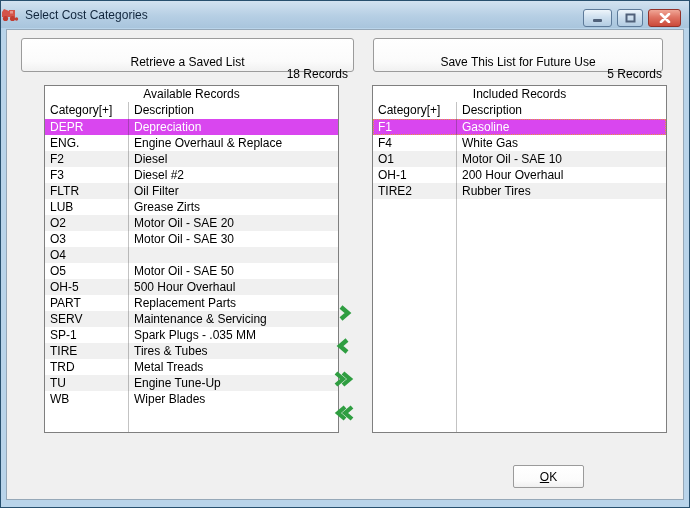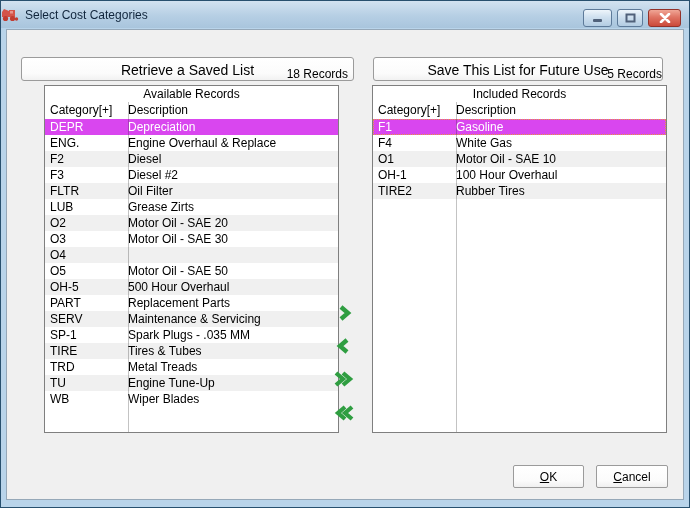--- a/index.html
+++ b/index.html
@@ -27,42 +27,42 @@
   .wbtn.close{
     width:33px;border-color:#93322a;
     background:linear-gradient(180deg,#f0a родов696 0%,#df7363 45%,#cb4a3a 100%);
     background:linear-gradient(180deg,#f0a696 0%,#df7363 45%,#cb4a3a 100%);
   }
   .client{
     position:absolute;left:5px;right:5px;top:28px;bottom:7px;
     background:#f0f0f0;border:1px solid #96a8b8;
   }
   .bigbtn{
-    position:absolute;top:27px;height:24px;
+    position:absolute;top:8px;height:24px;
     background:linear-gradient(180deg,#ffffff 0%,#fbfbfb 70%,#f1f1f1 100%);
-    border:1px solid #9b9b9b;border-radius:3px;font-size:14px;
-    font-family:"Liberation Sans", sans-serif;padding:4px;cursor:default;
+    border:1px solid #9b9b9b;border-radius:3px;font-size:12px;
+    font-family:"Liberation Sans", sans-serif;padding:16px;cursor:default;
   }
   .bigbtn.retrieve{left:14px;width:333px;}
   .bigbtn.save{left:366px;width:290px;}
   .count{position:absolute;top:37px;height:15px;font-size:12px;text-align:right;}
   .count.left{left:14px;width:327px;}
   .count.right{left:366px;width:289px;}
   .listbox{
     position:absolute;top:55px;width:295px;height:348px;
     background:#fff;border:1px solid #7f7f7f;font-size:12px;
   }
   .listbox.available{left:14px;margin-left:23px;}
   .listbox.included{left:365px;}
   .ltitle{height:16px;line-height:16px;text-align:center;}
   .lheader{display:flex;height:17px;line-height:17px;}
   .divider{position:absolute;left:83px;top:16px;bottom:0;width:1px;background:rgba(40,40,40,.28);z-index:5;}
   .cell{overflow:hidden;white-space:nowrap;}
   .cell.cat{width:83px;padding-left:5px;}
-  .cell.desc{flex:1;}
+  .cell.desc{flex:1;padding-left:6px;}
   .lrow{display:flex;height:16px;line-height:16px;background:#fff;}
   .lrow.alt{background:#f0f0f0;}
   .lrow.sel{background:#d946ef;color:#fff;}
   .lrow.sel.focus{outline:1px dotted #e8963c;outline-offset:-1px;}
   .arrowbtn{position:absolute;left:325px;width:24px;height:16px;background:none;border:none;padding:0;cursor:default;}
   .a1{top:275px;} .a2{top:308px;} .a3{top:341px;} .a4{top:375px;}
   .footbtn{
     position:absolute;top:435px;height:23px;
     background:linear-gradient(180deg,#ffffff 0%,#fbfbfb 70%,#f0f0f0 100%);
     border:1px solid #9b9b9b;border-radius:2px;font-size:12px;
@@ -211,21 +211,21 @@
           <div class="lrow">
             <div class="cell cat">F4</div>
             <div class="cell desc">White Gas</div>
           </div>
           <div class="lrow alt">
             <div class="cell cat">O1</div>
             <div class="cell desc">Motor Oil - SAE 10</div>
           </div>
           <div class="lrow">
             <div class="cell cat">OH-1</div>
-            <div class="cell desc">100 Hour Overhaul</div>
+            <div class="cell desc">200 Hour Overhaul</div>
           </div>
           <div class="lrow alt">
             <div class="cell cat">TIRE2</div>
             <div class="cell desc">Rubber Tires</div>
           </div>
         </div>
       <div class="divider"></div>
     </div>
 
     <button class="arrowbtn a1">
@@ -245,15 +245,14 @@
         </svg>
     </button>
     <button class="arrowbtn a4">
       <svg width="22" height="16" viewBox="0 0 22 16">
           <path d="M19 2 L12 8 L19 14" fill="none" stroke="#2f9e41" stroke-width="4.2"></path>
           <path d="M12 2 L5 8 L12 14" fill="none" stroke="#2f9e41" stroke-width="4.2"></path>
         </svg>
     </button>
 
     <button class="footbtn ok"><span class="u">O</span><span>K</span></button>
-    <button class="footbtn cancel"><span class="u">C</span><span>ancel</span></button>
   </div>
 </div>
 
 </body></html>

